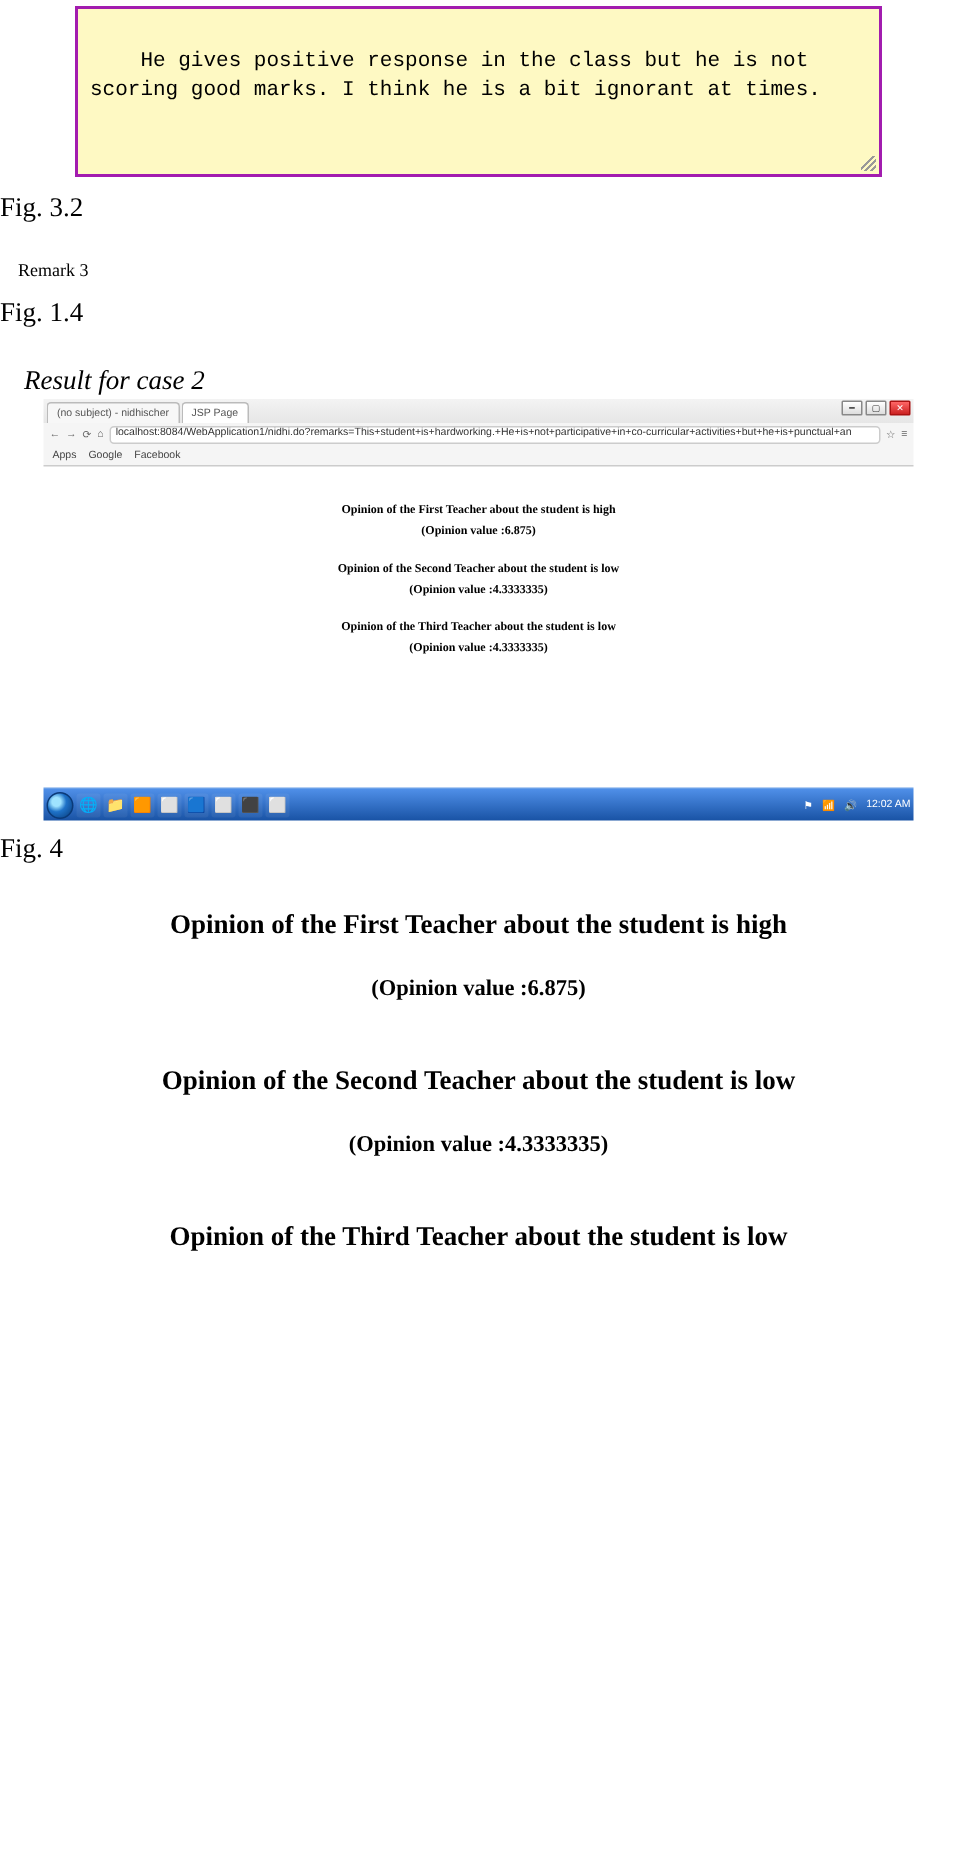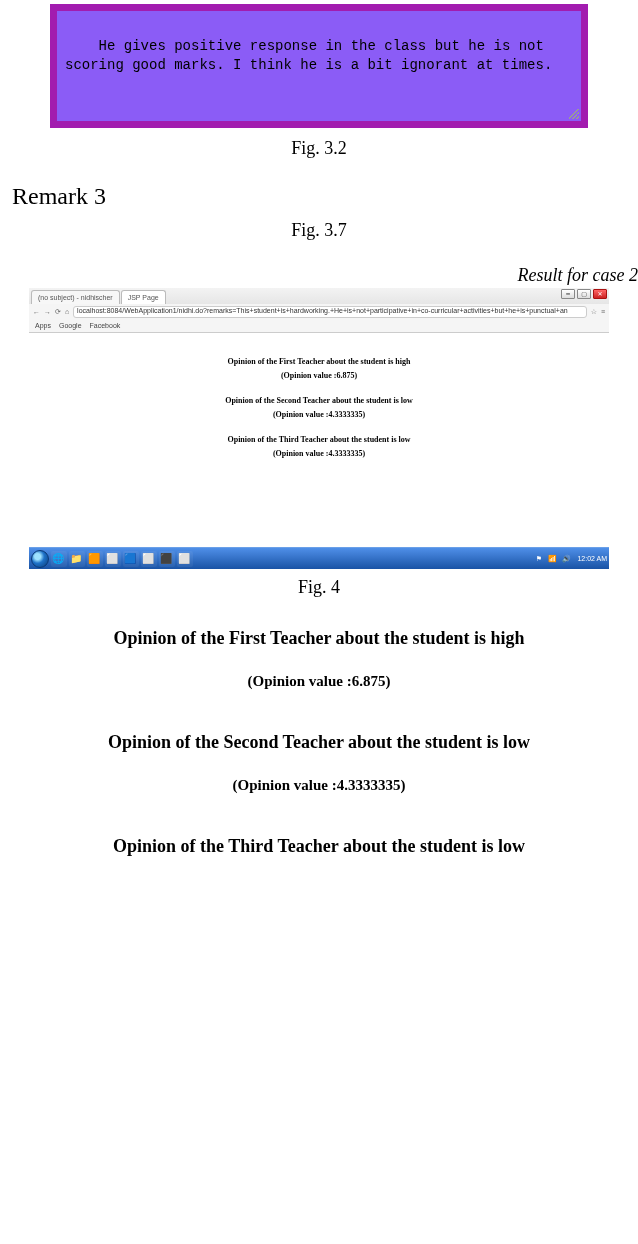--- a/index.html
+++ b/index.html
@@ -8,54 +8,53 @@
     background: #fff;
     font-family: "Times New Roman", serif;
     color: #000;
     font-size: 16px;
   }
   .page-wrap { padding: 0 0 20px 0; }
 
   
   .textarea-box {
     margin: 4px 50px 0 50px;
-    border: 7px solid #a21caf;
-    background: #8b5cf6;
+    border: 2px solid #a21caf;
+    background: #fef9c3;
     padding: 6px 8px 6px 8px;
     min-height: 100px;
     position: relative;
     font-family: "Courier New", monospace;
     font-size: 14px;
     line-height: 1.4;
     white-space: pre-wrap;
     word-break: break-word;
   }
   .textarea-box .resize-grip {
     position: absolute;
     right: 2px;
     bottom: 2px;
     width: 10px;
     height: 10px;
     background:
       linear-gradient(135deg, transparent 0 40%, #999 40% 50%, transparent 50% 60%, #999 60% 70%, transparent 70% 80%, #999 80% 90%, transparent 90% 100%);
   }
   .fig-caption {
-    text-align: center;
+    text-align: left;
     margin: 10px 0 24px 0;
     font-size: 18px;
   }
   .label-remark {
     margin: 4px 0 0 12px;
-    font-size: 24px;
+    font-size: 12px;
   }
   .label-result {
     margin: 6px 0 2px 16px;
     font-style: italic;
     font-size: 18px;
-    text-align: right;
   }
 
   
   .browser-shot {
     margin: 0 auto;
     width: 580px;
     border: 0;
     font-family: "Times New Roman", serif;
     font-size: 8px;
     background: #fff;
@@ -199,21 +198,21 @@
 
 <div class="page-wrap">
 
   <div class="textarea-box">
     <span>He gives positive response in the class but he is not scoring good marks. I think he is a bit ignorant at times.</span>
     <div class="resize-grip"></div>
   </div>
   <div class="fig-caption">Fig. 3.2</div>
 
   <div class="label-remark">Remark 3</div>
-  <div class="fig-caption">Fig. 3.7</div>
+  <div class="fig-caption">Fig. 1.4</div>
 
   <div class="label-result">Result for case 2</div>
 
   <div class="browser-shot">
     <div class="win-controls">
       <div class="win-btn">━</div>
       <div class="win-btn">▢</div>
       <div class="win-btn close">✕</div>
     </div>
     <div class="browser-chrome">

